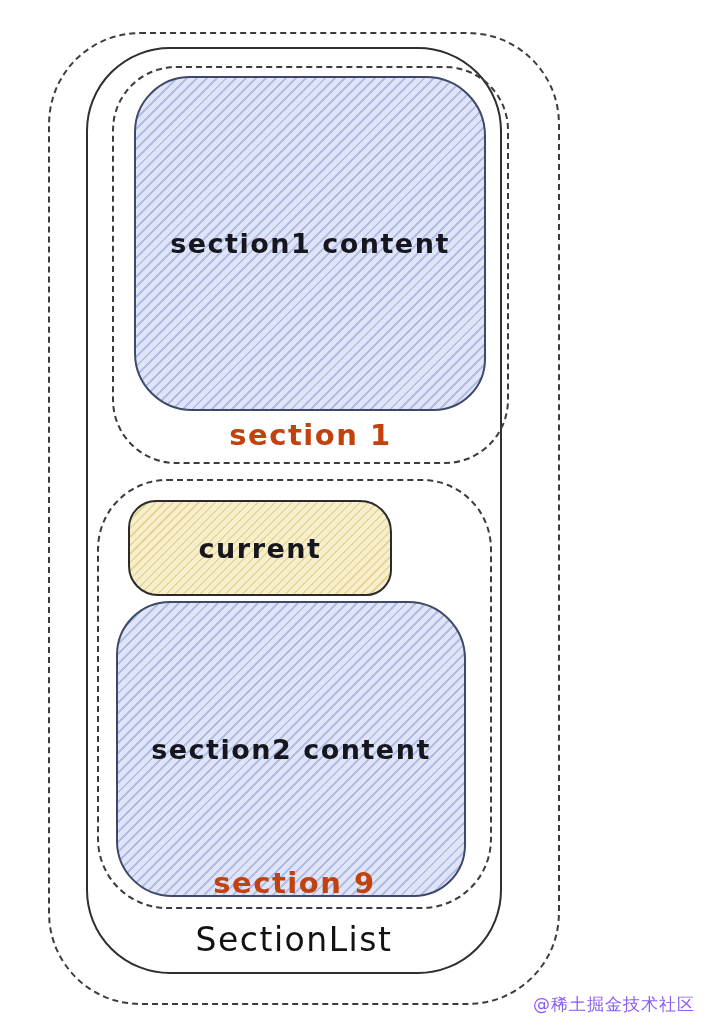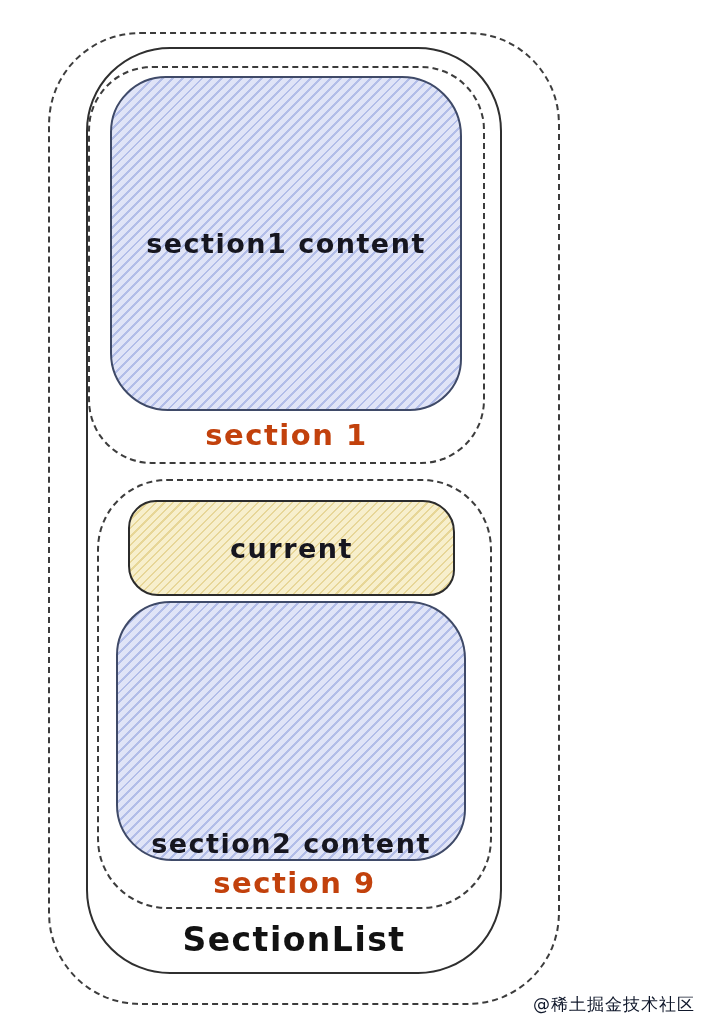--- a/index.html
+++ b/index.html
@@ -27,21 +27,21 @@
   .inner-solid {
     left: 36px; top: 13px; width: 416px; height: 927px;
     border: 2px solid #2f2f2f;
     border-radius: 84px;
   }
   
   .section-group {
     border: 2.5px dashed #3c3c3c;
   }
   .section-1-group {
-    left: 0; top: 17px; width: 397px; height: 398px;
+    left: 24px; top: 17px; width: 397px; height: 398px;
     border-radius: 64px;
   }
   .section-2-group {
     left: 9px; top: 430px; width: 395px; height: 430px;
     border-radius: 70px;
   }
   
   .content-box {
     border: 2px solid #3f4a68;
     background-color: #dfe3f6;
@@ -52,27 +52,26 @@
     );
     display: flex;
     align-items: center;
     justify-content: center;
   }
   .section1-content {
     left: 20px; top: 8px; width: 352px; height: 335px;
     border-radius: 56px 60px 52px 58px;
   }
   .section2-content {
-    left: 17px; top: 120px; width: 350px; height: 260px;
+    left: 17px; top: 120px; width: 350px; height: 296px;
     border-radius: 54px 58px 52px 56px;
-    align-items: flex-end;
   }
   
   .current-box {
-    left: 29px; top: 19px; width: 327px; height: 96px;
+    left: 29px; top: 19px; width: 264px; height: 96px;
     border: 2.5px solid #2b2b2b;
     border-radius: 28px 32px 26px 30px;
     background-color: #f6eec9;
     background-image: repeating-linear-gradient(
       135deg,
       #e7d697 0px, #e7d697 1.5px,
       #f7efcc 1.5px, #f7efcc 6px
     );
     display: flex;
     align-items: center;
@@ -94,27 +93,27 @@
     font-weight: bold;
     letter-spacing: 1.5px;
   }
   .section-1-label { bottom: 3px; height: 48px; line-height: 48px; }
   .section-2-label { bottom: 2px; height: 44px; line-height: 44px; }
   .sectionlist-label {
     left: 0; right: 0; top: 860px; height: 62px; line-height: 62px;
     text-align: center;
     color: #121212;
     font-size: 33px;
-    font-weight: bold;
+    font-weight: normal;
     letter-spacing: 1.5px;
   }
   .watermark {
     right: 9px; top: 993px;
     font-size: 17px;
-    color: #0f172a;
+    color: #8b5cf6;
     letter-spacing: 1px;
   }
 </style>
 </head>
 <body>
 
 <div id="canvas">
 
   <div class="abs outer-dashed">
 

